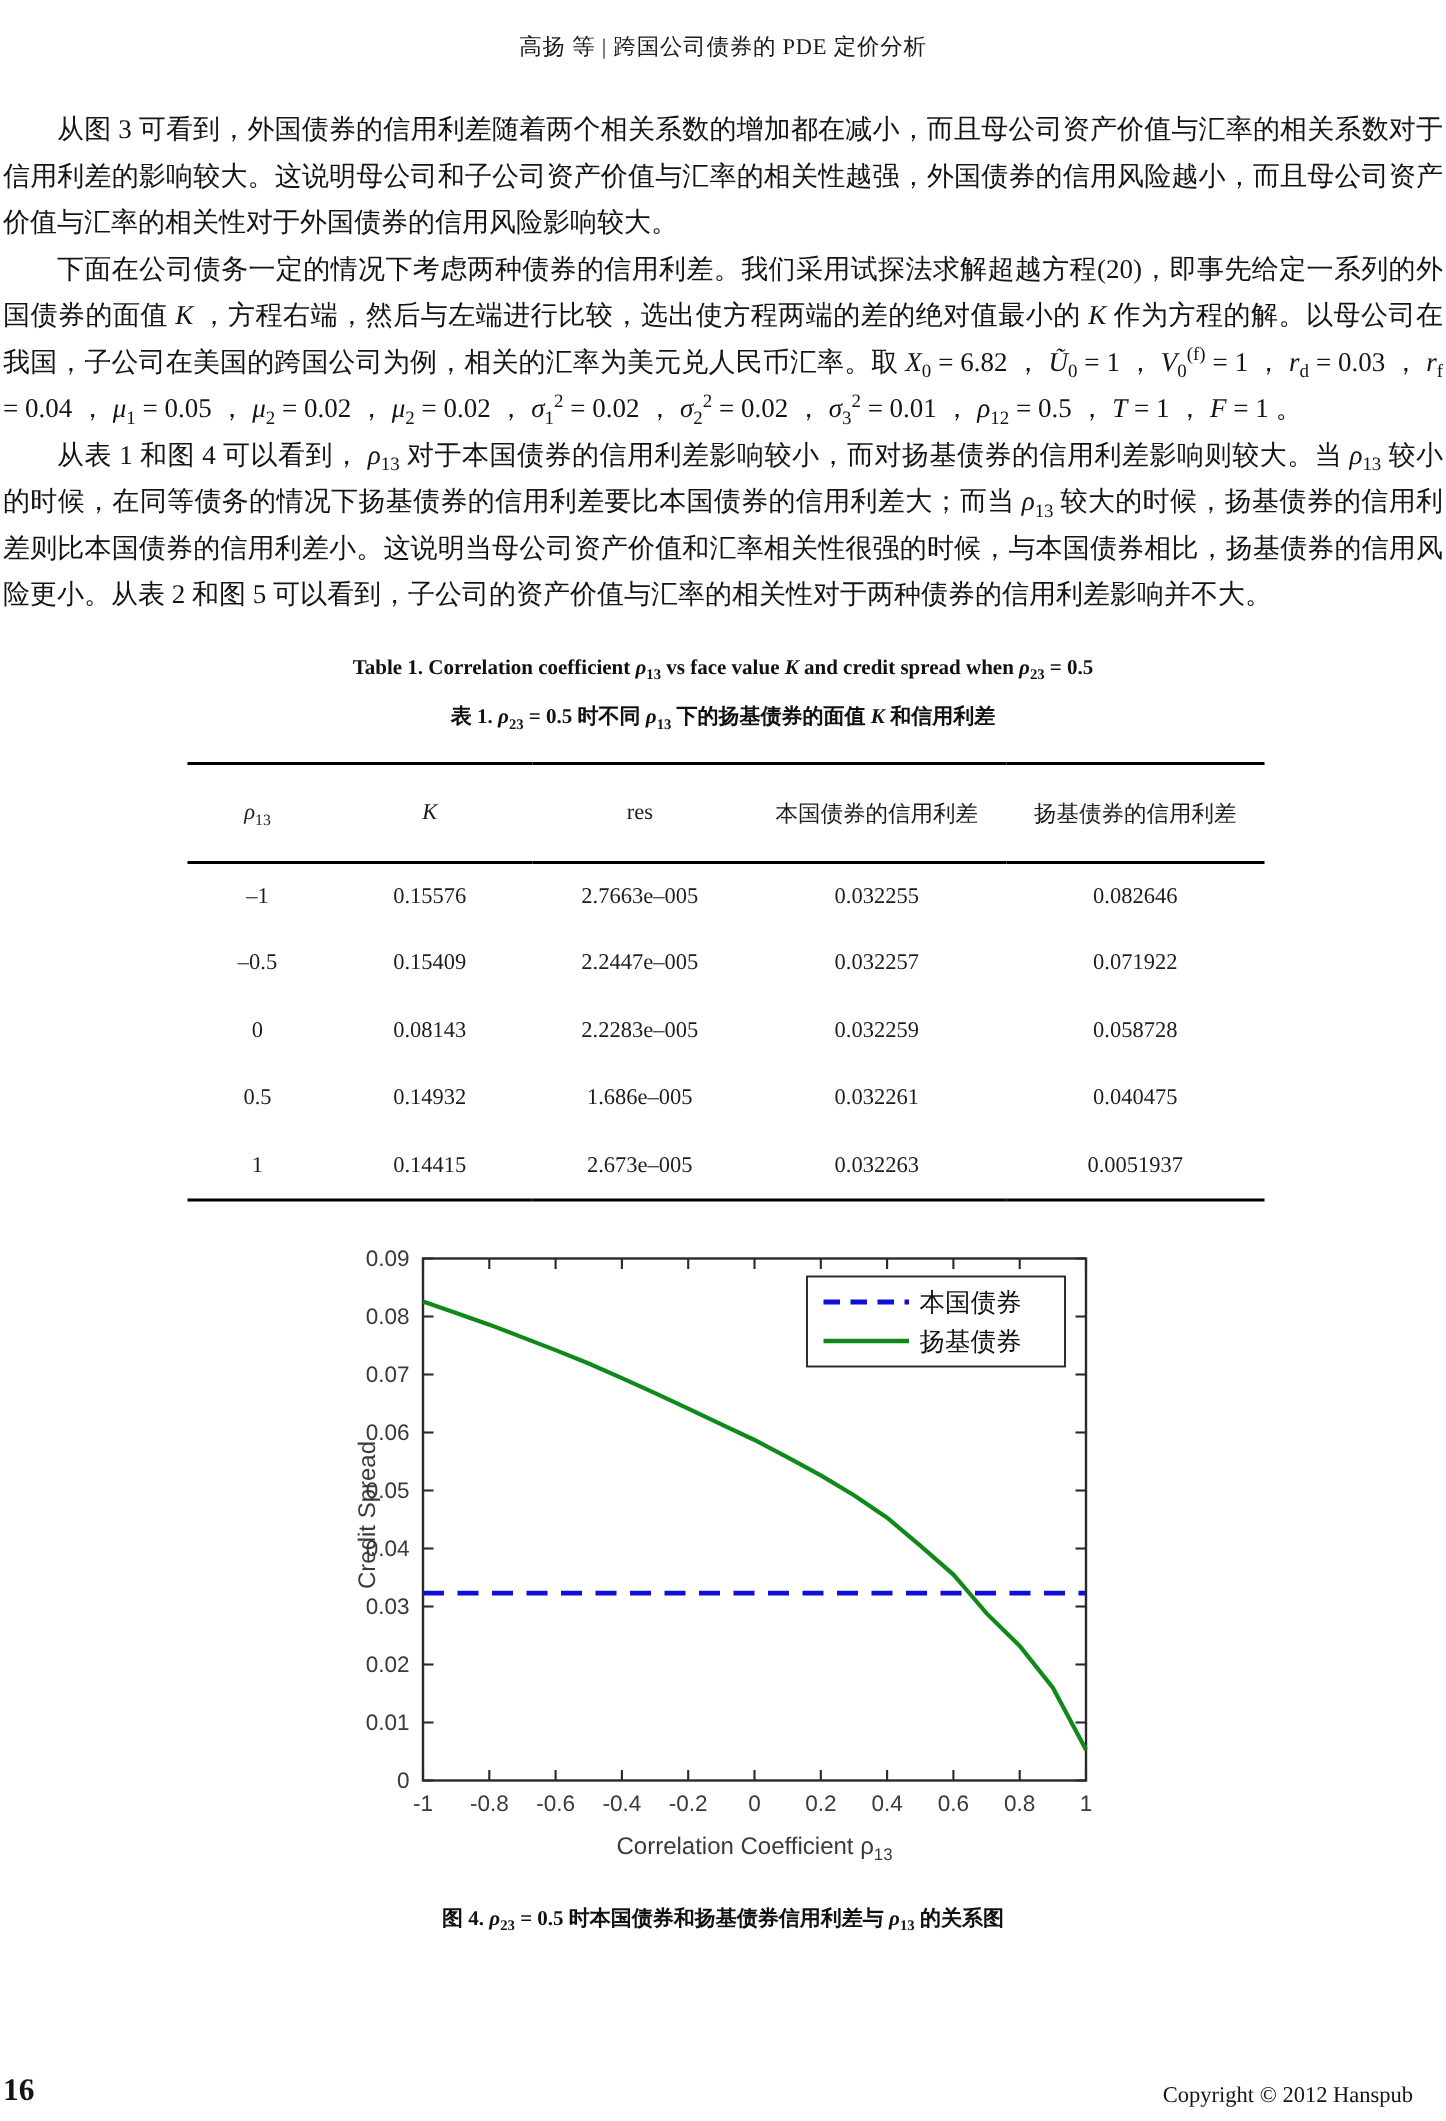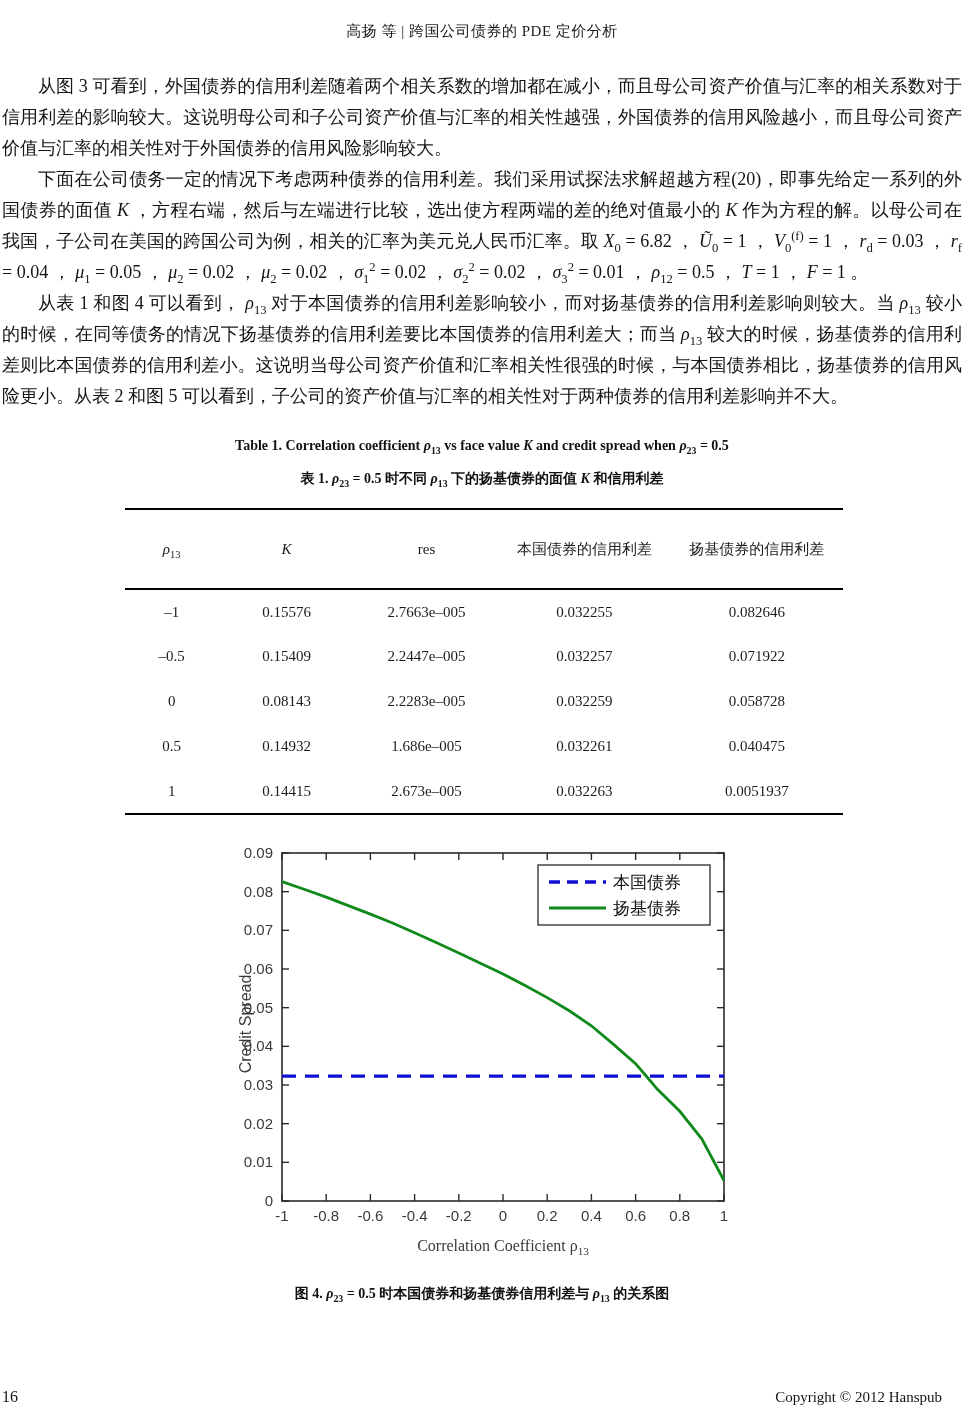--- a/index.html
+++ b/index.html
@@ -22,47 +22,47 @@
   .table-section { margin-top:24px; }
   .tbl-title, .fig-caption {
     text-align:center; font-weight:bold; font-size:14px; line-height:19px; color:#111;
   }
   .tbl-title.zh { margin-top:14px; }
 
   table.data-table {
     width:718px; margin-left:123px; margin-top:20px;
     border-collapse:collapse; font-size:15px; color:#1c1c1c;
   }
-  table.data-table thead tr { height:80px; }
+  table.data-table thead tr { height:66px; }
   table.data-table thead { border-top:2px solid #000; border-bottom:2px solid #000; }
   table.data-table tbody { border-bottom:2px solid #000; }
   table.data-table tbody tr { height:45px; }
   table.data-table td, table.data-table th { text-align:center; font-weight:normal; vertical-align:middle; }
   table.data-table th:nth-child(1), table.data-table td:nth-child(1){ width:13%; }
   table.data-table th:nth-child(2), table.data-table td:nth-child(2){ width:19%; }
   table.data-table th:nth-child(3), table.data-table td:nth-child(3){ width:20%; }
   table.data-table th:nth-child(4), table.data-table td:nth-child(4){ width:24%; }
   table.data-table th:nth-child(5), table.data-table td:nth-child(5){ width:24%; }
 
   .figure-section { margin-top:22px; }
   .chart-wrap { position:relative; width:520px; height:432px; margin-left:222px; }
   .chart-wrap svg { position:absolute; left:0; top:0; }
   .chart-ylabel {
     position:absolute; left:-58px; top:178px; width:160px; text-align:center;
     transform:rotate(-90deg); font-family:"Liberation Sans","DejaVu Sans",sans-serif;
     font-size:16px; color:#3a3a3a;
   }
   .chart-xlabel {
     position:absolute; left:58px; top:400px; width:442px; text-align:center;
-    font-family:Liberation Serif, serif; font-size:16px; color:#3a3a3a;
+    font-family:Liberation Sans, sans-serif; font-size:16px; color:#3a3a3a;
   }
   .fig-caption-block { margin-top:14px; }
   .fig-caption.zh { margin-top:15px; }
 
-  .footer-left  { position:absolute; left:2px;  bottom:8px; font-size:16px; }
+  .footer-left  { position:absolute; left:2px;  bottom:8px; font-size:21px;font-weight:bold; }
   .footer-right { position:absolute; right:22px; bottom:8px; font-size:15px; }
 </style>
 </head>
 <body>
 
 <div class="page">
 
   <div class="running-head">高扬 等 | 跨国公司债券的 PDE 定价分析</div>
 
   <div class="bodytext">

